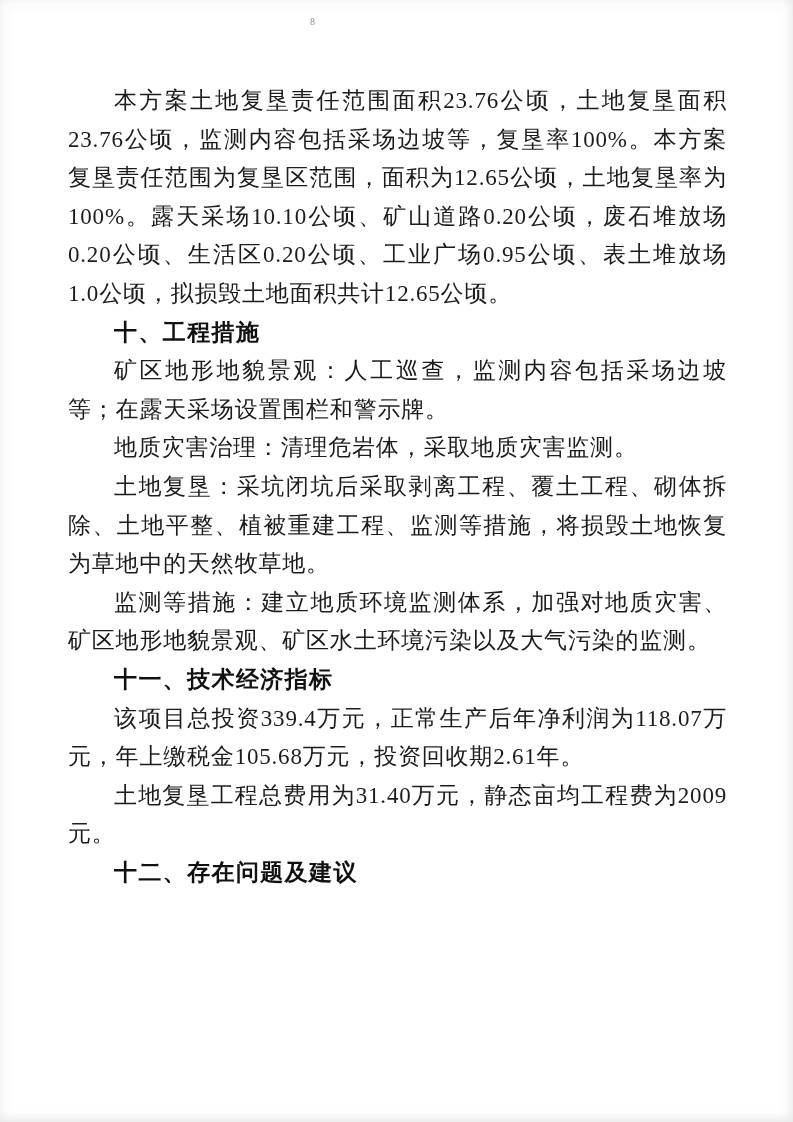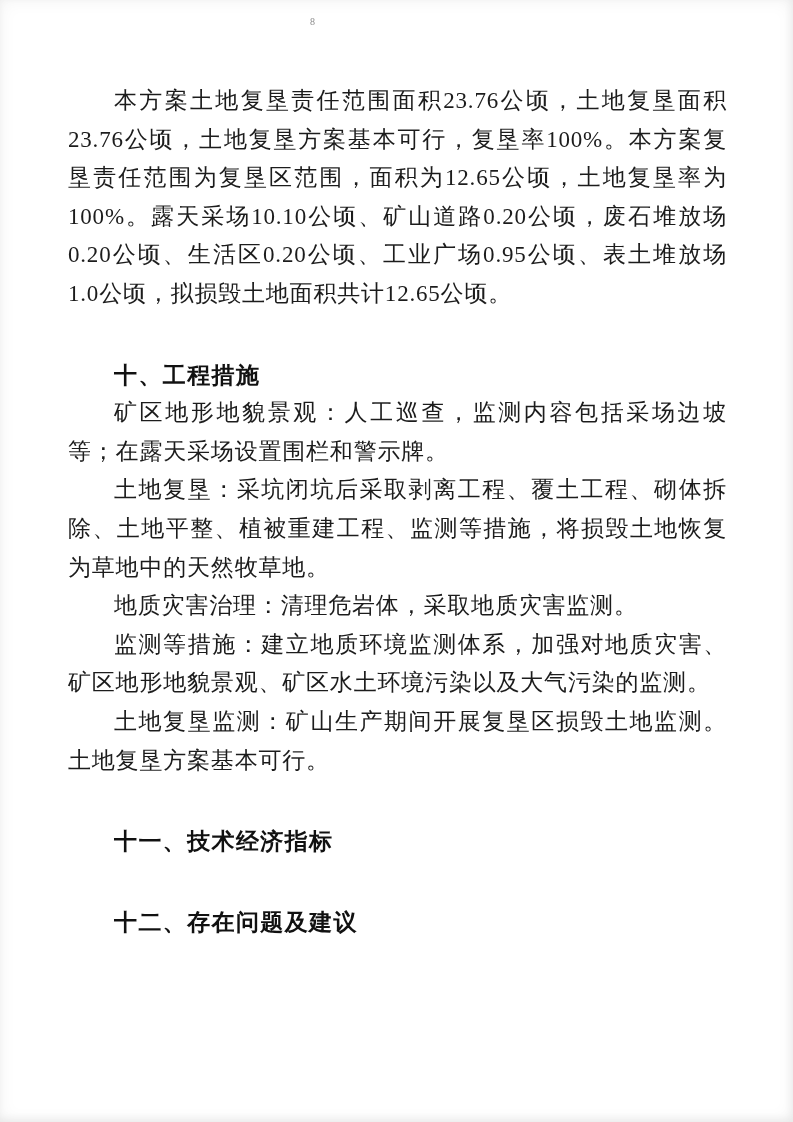--- a/index.html
+++ b/index.html
@@ -35,36 +35,36 @@
     text-align: justify;
     letter-spacing: 0.035em;
   }
   .para {
     text-indent: 2em;
   }
   .heading {
     font-size: 23px;
     font-weight: bold;
     text-indent: 2em;
-    font-family: Liberation Sans, sans-serif;
+    font-family: Liberation Serif, serif;
     letter-spacing: 0.06em;
     color: #111111;
-    margin-top: 42px;
   }
 </style>
 </head>
 <body>
 
 <div class="page">
   <div class="page-number">8</div>
   <div class="content">
-    <p class="para">本方案土地复垦责任范围面积23.76公顷，土地复垦面积23.76公顷，土地复垦方案基本可行，复垦率100%。本方案复垦责任范围为复垦区范围，面积为12.65公顷，土地复垦率为100%。露天采场10.10公顷、矿山道路0.20公顷，废石堆放场0.20公顷、生活区0.20公顷、工业广场0.95公顷、表土堆放场1.0公顷，拟损毁土地面积共计12.65公顷。</p>
+    <p class="para">本方案土地复垦责任范围面积23.76公顷，土地复垦面积23.76公顷，监测内容包括采场边坡等，复垦率100%。本方案复垦责任范围为复垦区范围，面积为12.65公顷，土地复垦率为100%。露天采场10.10公顷、矿山道路0.20公顷，废石堆放场0.20公顷、生活区0.20公顷、工业广场0.95公顷、表土堆放场1.0公顷，拟损毁土地面积共计12.65公顷。</p>
     <h2 class="heading">十、工程措施</h2>
     <p class="para">矿区地形地貌景观：人工巡查，监测内容包括采场边坡等；在露天采场设置围栏和警示牌。</p>
+    <p class="para">地质灾害治理：清理危岩体，采取地质灾害监测。</p>
     <p class="para">土地复垦：采坑闭坑后采取剥离工程、覆土工程、砌体拆除、土地平整、植被重建工程、监测等措施，将损毁土地恢复为草地中的天然牧草地。</p>
-    <p class="para">地质灾害治理：清理危岩体，采取地质灾害监测。</p>
     <p class="para">监测等措施：建立地质环境监测体系，加强对地质灾害、矿区地形地貌景观、矿区水土环境污染以及大气污染的监测。</p>
-    <p class="para">土地复垦监测：矿山生产期间开展复垦区损毁土地监测。土地复垦方案基本可行。</p>
     <h2 class="heading">十一、技术经济指标</h2>
+    <p class="para">该项目总投资339.4万元，正常生产后年净利润为118.07万元，年上缴税金105.68万元，投资回收期2.61年。</p>
+    <p class="para">土地复垦工程总费用为31.40万元，静态亩均工程费为2009元。</p>
     <h2 class="heading">十二、存在问题及建议</h2>
 
   </div>
 </div>
 
 </body></html>

